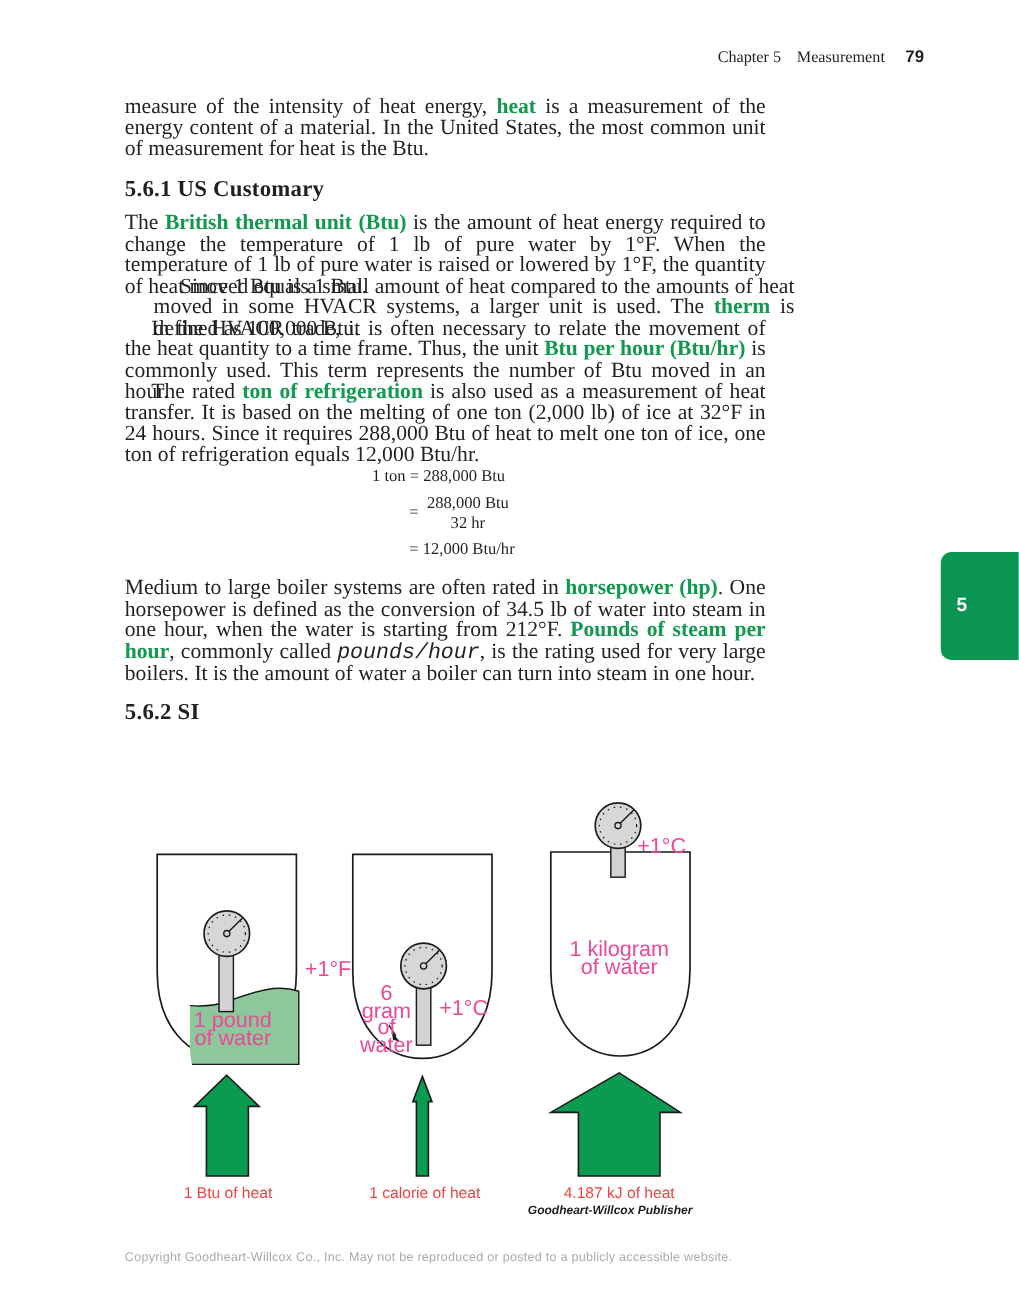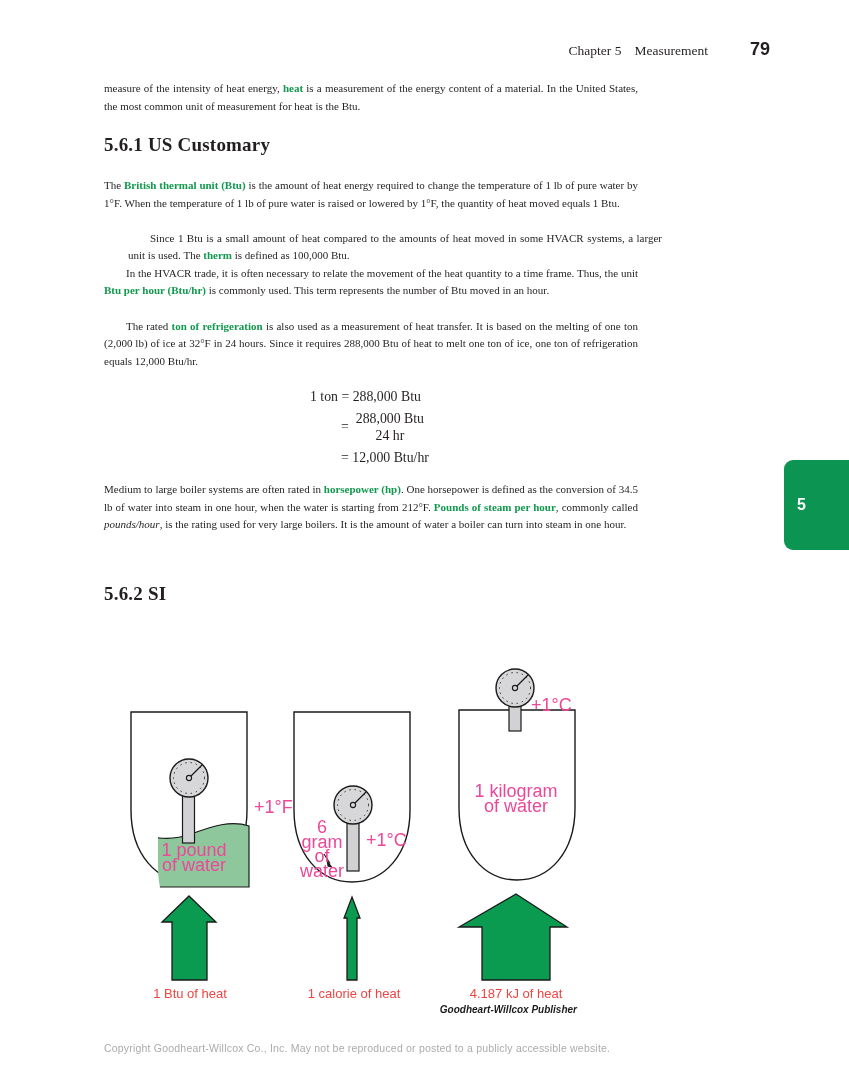--- a/index.html
+++ b/index.html
@@ -15,26 +15,26 @@
   html,body{margin:0;padding:0;background:#ffffff;}
   .page{
     position:relative;width:849px;height:1087px;background:#ffffff;overflow:hidden;
     font-family:"Liberation Serif", serif;color:var(--ink);
   }
   .running-head{
     position:absolute;top:39px;right:79px;font-size:13.5px;white-space:nowrap;
   }
   .running-head .chap{margin-right:13px;}
   .running-head .title{margin-right:17px;}
-  .running-head .pagenum{font-family:"Liberation Sans", sans-serif;font-weight:bold;font-size:18px;margin-left:25px;}
-  .col{position:absolute;left:104px;width:534px;font-size:11px;line-height:17.6px;text-align:justify;}
+  .running-head .pagenum{font-family:"Liberation Sans", sans-serif;font-weight:bold;font-size:14px;}
+  .col{position:absolute;left:104px;width:534px;font-size:18px;line-height:17.6px;text-align:justify;}
   .col p{margin:0;}
   .ind{text-indent:22px;}
   .seg-term{color:var(--green-text);font-weight:bold;}
-  .seg-italic{font-style:italic;}
+  .seg-italic{font-style:italic;font-family:Liberation Mono, monospace;}
   .sec-head{
     position:absolute;left:104px;font-size:19px;font-weight:bold;line-height:22px;
     font-family:"Liberation Serif", serif;letter-spacing:.2px;
   }
   .equations{position:absolute;left:310px;top:388px;font-size:13.8px;line-height:17.6px;}
   .eq-row2{margin-left:31px;margin-top:4px;display:flex;align-items:center;gap:7px;}
   .frac{display:inline-flex;flex-direction:column;text-align:center;line-height:17px;}
   .eq-row3{margin-left:31px;margin-top:5px;}
   .figure-svg{position:absolute;left:104px;top:655px;}
   .fig-label{
@@ -63,21 +63,21 @@
 <div class="page">
 
   <div class="running-head">
     <span class="chap">Chapter 5</span><span class="title">Measurement</span><span class="pagenum">79</span>
   </div>
 
   <div class="col" style="top:80px;">
     <p><span>measure of the intensity of heat energy, </span><span class="seg-term">heat</span><span> is a measurement of the energy content of a material. In the United States, the most common unit of measurement for heat is the Btu.</span></p>
   </div>
 
-  <div class="sec-head" style="top:134px;">5.6.1 US Customary</div>
+  <div class="sec-head" style="top:147px;">5.6.1 US Customary</div>
 
   <div class="col" style="top:177px;">
     <p><span>The </span><span class="seg-term">British thermal unit (Btu)</span><span> is the amount of heat energy required to change the temperature of 1 lb of pure water by 1°F. When the temperature of 1 lb of pure water is raised or lowered by 1°F, the quantity of heat moved equals 1 Btu.</span></p>
   </div>
   <div class="col" style="top:229.6px;margin-left:24px;">
     <p class="ind"><span>Since 1 Btu is a small amount of heat compared to the amounts of heat moved in some HVACR systems, a larger unit is used. The </span><span class="seg-term">therm</span><span> is defined as 100,000 Btu.</span></p>
   </div>
   <div class="col" style="top:264.8px;">
     <p class="ind"><span>In the HVACR trade, it is often necessary to relate the movement of the heat quantity to a time frame. Thus, the unit </span><span class="seg-term">Btu per hour (Btu/hr)</span><span> is commonly used. This term represents the number of Btu moved in an hour.</span></p>
   </div>
@@ -88,21 +88,21 @@
   <div class="equations">
     <div class="eq-row1">
       <span>1 ton</span>
       <span>=</span>
       <span>288,000 Btu</span>
     </div>
     <div class="eq-row2">
       <span>=</span>
       <span class="frac">
         <span>288,000 Btu</span>
-        <span>24 hr</span>
+        <span>32 hr</span>
       </span>
     </div>
     <div class="eq-row3">
       <span>=</span>
       <span>12,000 Btu/hr</span>
     </div>
   </div>
 
   <div class="col" style="top:481px;">
     <p><span>Medium to large boiler systems are often rated in </span><span class="seg-term">horsepower (hp)</span><span>. One horsepower is defined as the conversion of 34.5 lb of water into steam in one hour, when the water is starting from 212°F. </span><span class="seg-term">Pounds of steam per hour</span><span>, commonly called </span><span class="seg-italic">pounds/hour</span><span>, is the rating used for very large boilers. It is the amount of water a boiler can turn into steam in one hour.</span></p>

